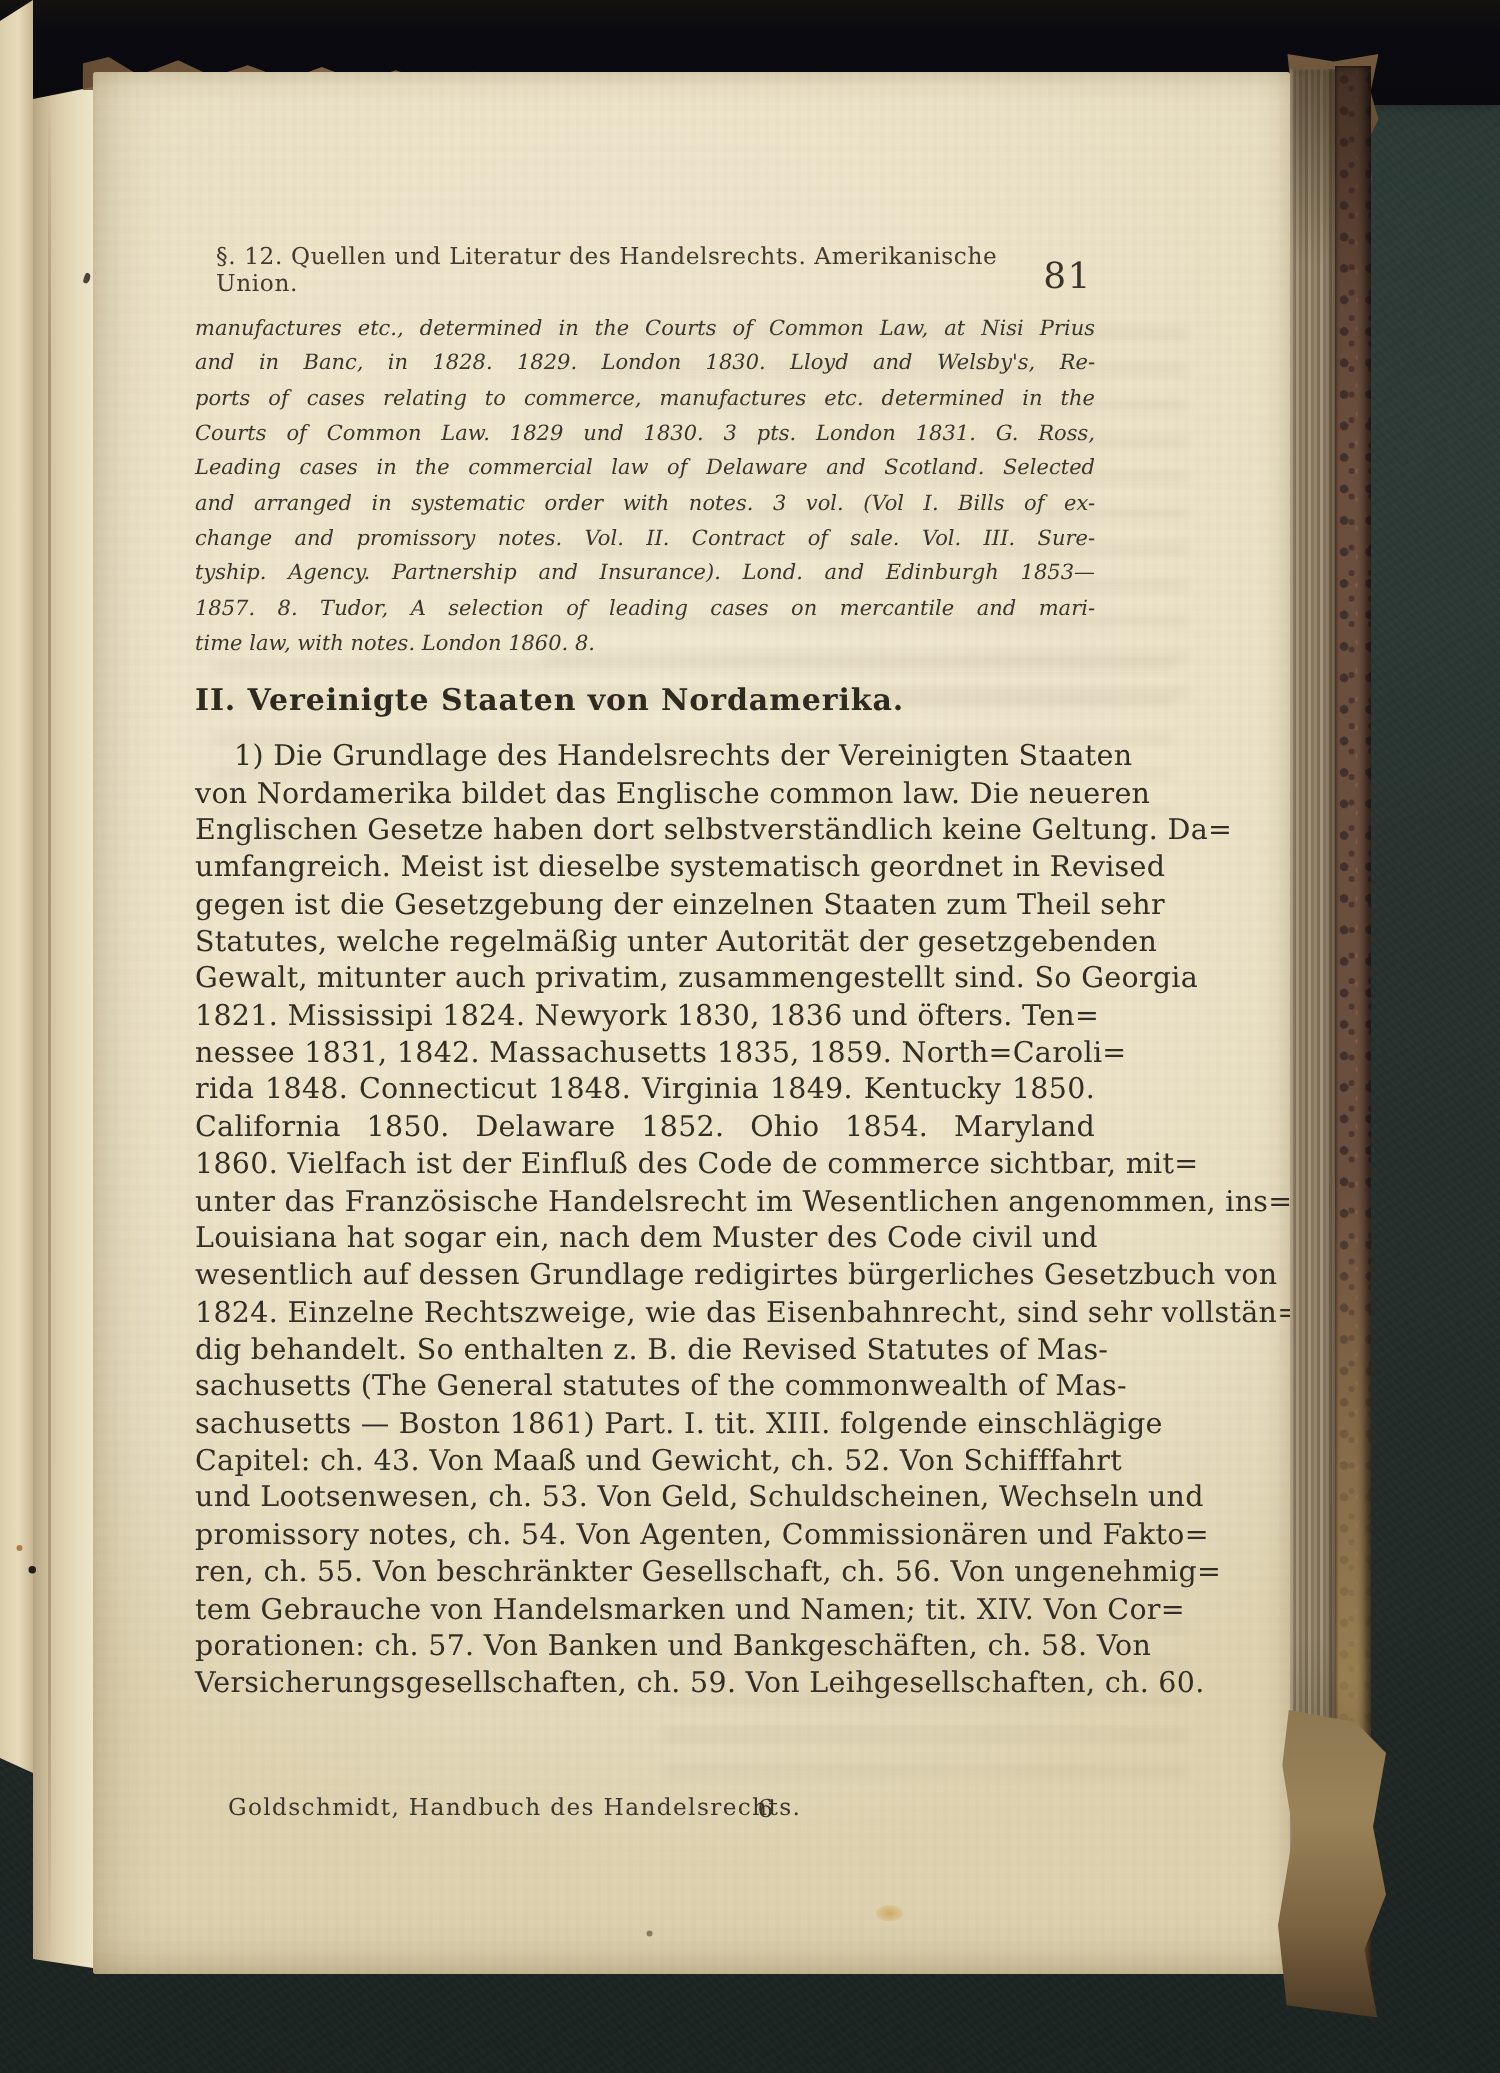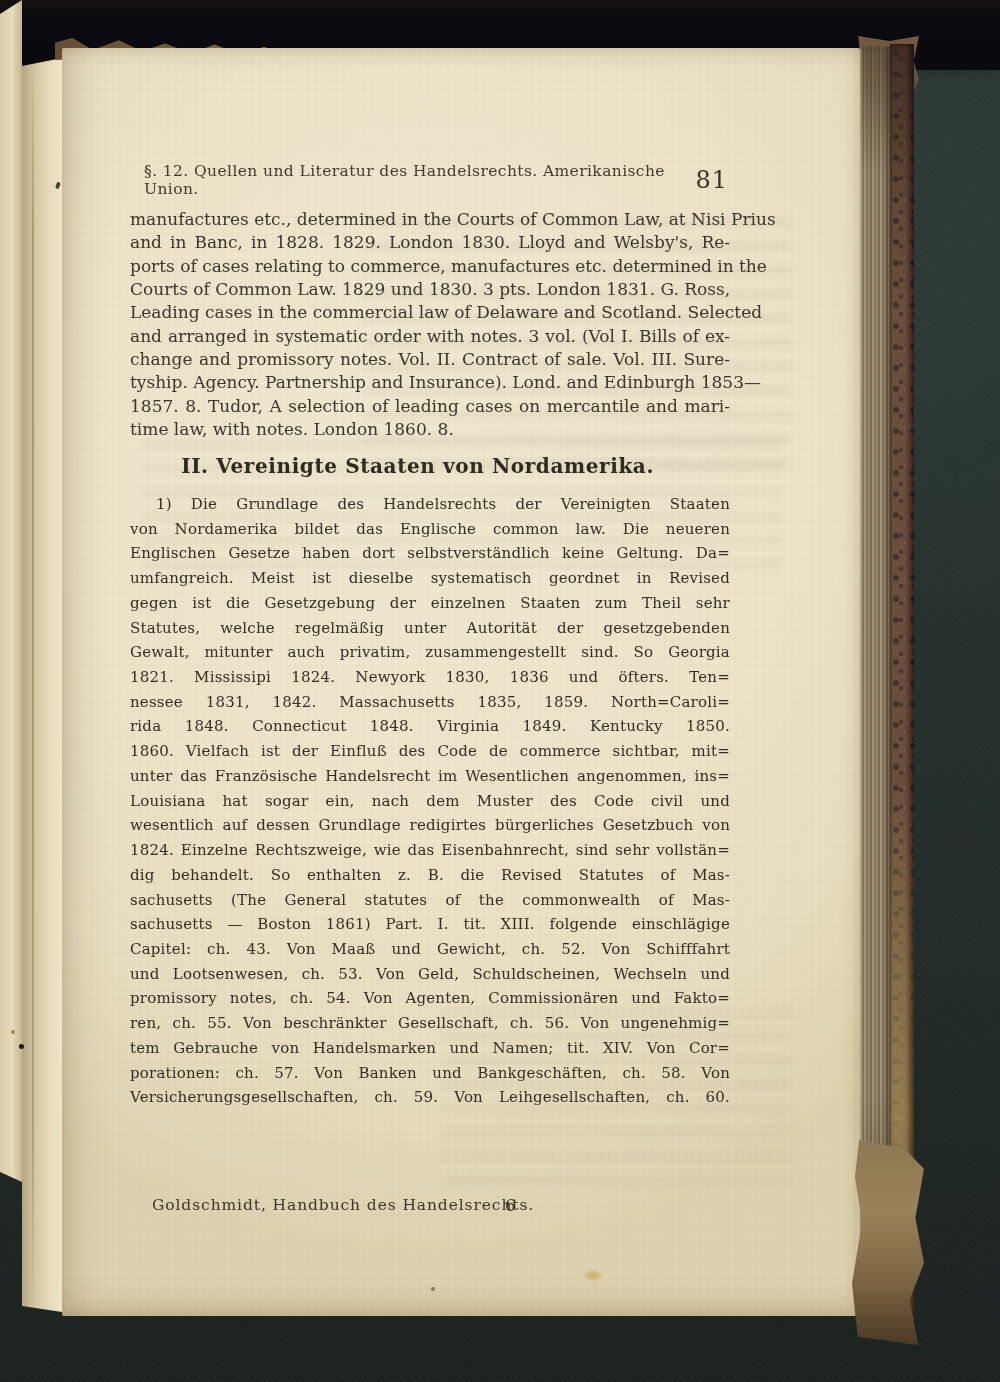--- a/index.html
+++ b/index.html
@@ -71,30 +71,30 @@
   .st3{left:380px;top:960px;width:350px;height:180px;opacity:.4;}
   .speck{position:absolute;border-radius:50%;}
   .speck-ink{left:19px;top:1044px;width:5px;height:5px;background:#221c15;}
   .speck-rust{left:11px;top:1030px;width:4px;height:4px;background:#a2672f;opacity:.8;}
   .speck-comma{left:56px;top:182px;width:4px;height:7px;background:#4a4236;border-radius:40% 60% 60% 40%;transform:rotate(18deg);}
   .speck-dot2{left:431px;top:1287px;width:4px;height:4px;background:#7a6c52;opacity:.85;}
   .stain{position:absolute;left:584px;top:1270px;width:18px;height:11px;border-radius:50%;
     background:radial-gradient(ellipse,#caa14f 0%,rgba(202,161,79,.25) 70%,rgba(202,161,79,0) 100%);opacity:.8;}
 
   .text-col{position:absolute;left:68px;top:0;width:600px;height:100%;color:#383127;}
-  .page-header{position:absolute;top:114px;left:0;width:100%;display:flex;align-items:center;justify-content:space-between;}
+  .page-header{position:absolute;top:114px;left:0;width:100%;display:flex;align-items:flex-end;justify-content:space-between;}
   .header-title{font-size:15.5px;letter-spacing:.4px;margin-left:14px;color:#423a2e;}
   .page-number{font-size:24px;letter-spacing:1px;color:#3b332a;margin-right:2px;}
   .para{position:absolute;left:0;width:100%;}
   .para .line{text-align:justify;text-align-last:justify;white-space:nowrap;}
-  .para-en{top:160px;font-size:17px;line-height:23.35px;color:#3b352c;}
+  .para-en{top:160px;font-size:14px;line-height:23.35px;color:#3b352c;font-style:italic;}
   .para-en .line:last-child{text-align-last:left;}
   .section-heading{position:absolute;top:406px;left:0;width:100%;margin:0;padding-right:76px;box-sizing:border-box;
-    text-align:right;font-size:20px;font-weight:bold;letter-spacing:.6px;color:#2f2a20;}
-  .para-de{top:444px;font-size:15px;line-height:24.72px;color:#332d23;letter-spacing:.2px;}
+    text-align:left;font-size:20px;font-weight:bold;letter-spacing:.6px;color:#2f2a20;}
+  .para-de{top:444px;font-size:19px;line-height:24.72px;color:#332d23;letter-spacing:.2px;}
   .para-de .line:first-child{text-indent:26px;}
   .page-footer{position:absolute;top:1148px;left:0;width:100%;font-size:15.5px;color:#3b352b;}
   .footer-imprint{margin-left:22px;letter-spacing:.9px;}
   .signature-mark{position:absolute;left:375px;top:0;font-size:16.5px;}
 </style>
 </head>
 <body>
 
 <div class="stage">
 
@@ -136,20 +136,21 @@
           <div class="line">1) Die Grundlage des Handelsrechts der Vereinigten Staaten</div>
           <div class="line">von Nordamerika bildet das Englische common law. Die neueren</div>
           <div class="line">Englischen Gesetze haben dort selbstverständlich keine Geltung. Da=</div>
           <div class="line">umfangreich. Meist ist dieselbe systematisch geordnet in Revised</div>
           <div class="line">gegen ist die Gesetzgebung der einzelnen Staaten zum Theil sehr</div>
           <div class="line">Statutes, welche regelmäßig unter Autorität der gesetzgebenden</div>
           <div class="line">Gewalt, mitunter auch privatim, zusammengestellt sind. So Georgia</div>
           <div class="line">1821. Mississipi 1824. Newyork 1830, 1836 und öfters. Ten=</div>
           <div class="line">nessee 1831, 1842. Massachusetts 1835, 1859. North=Caroli=</div>
           <div class="line">rida 1848. Connecticut 1848. Virginia 1849. Kentucky 1850.</div>
+          <div class="line">California 1850. Delaware 1852. Ohio 1854. Maryland</div>
           <div class="line">1860. Vielfach ist der Einfluß des Code de commerce sichtbar, mit=</div>
           <div class="line">unter das Französische Handelsrecht im Wesentlichen angenommen, ins=</div>
           <div class="line">Louisiana hat sogar ein, nach dem Muster des Code civil und</div>
           <div class="line">wesentlich auf dessen Grundlage redigirtes bürgerliches Gesetzbuch von</div>
           <div class="line">1824. Einzelne Rechtszweige, wie das Eisenbahnrecht, sind sehr vollstän=</div>
           <div class="line">dig behandelt. So enthalten z. B. die Revised Statutes of Mas-</div>
           <div class="line">sachusetts (The General statutes of the commonwealth of Mas-</div>
           <div class="line">sachusetts — Boston 1861) Part. I. tit. XIII. folgende einschlägige</div>
           <div class="line">Capitel: ch. 43. Von Maaß und Gewicht, ch. 52. Von Schifffahrt</div>
           <div class="line">und Lootsenwesen, ch. 53. Von Geld, Schuldscheinen, Wechseln und</div>

